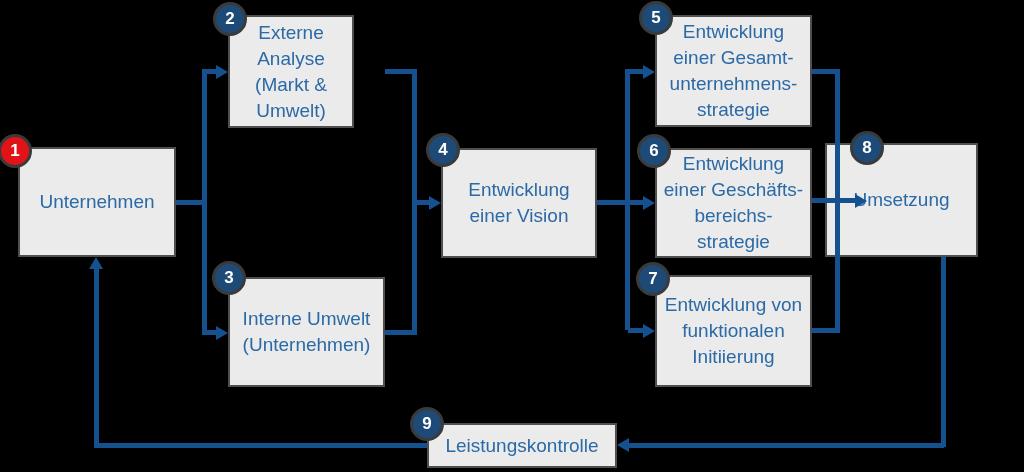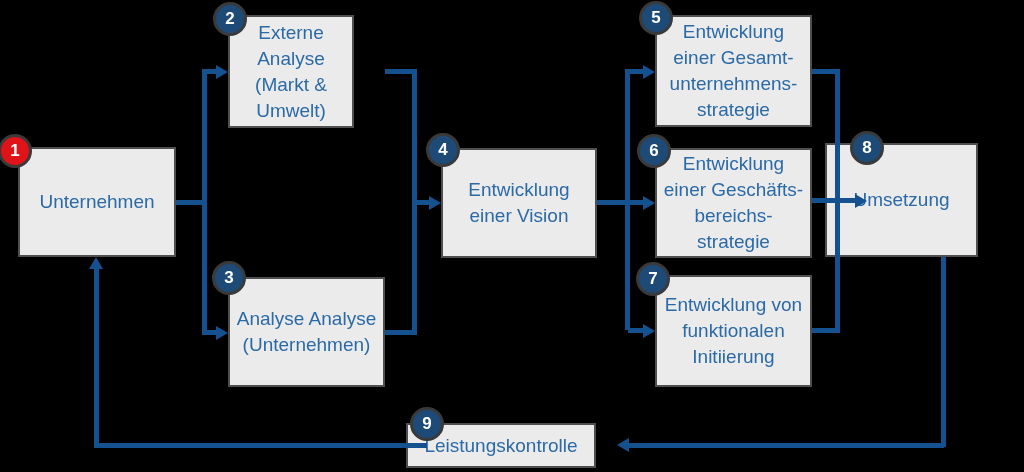--- a/index.html
+++ b/index.html
@@ -44,21 +44,21 @@
 
   <div class="box" style="left:18px;top:147px;width:158px;height:110px">
     <span class="box-label">Unternehmen</span>
   </div>
   <div class="box" style="left:228px;top:15px;width:126px;height:113px">
     <span class="box-label">Externe Analyse
 (Markt &amp;
 Umwelt)</span>
   </div>
   <div class="box" style="left:228px;top:277px;width:157px;height:110px">
-    <span class="box-label">Analyse Analyse
+    <span class="box-label">Interne Umwelt
 (Unternehmen)</span>
   </div>
   <div class="box" style="left:441px;top:148px;width:156px;height:110px">
     <span class="box-label">Entwicklung
 einer Vision</span>
   </div>
   <div class="box" style="left:655px;top:15px;width:157px;height:112px">
     <span class="box-label">Entwicklung
 einer Gesamt-
 unternehmens-
@@ -71,21 +71,21 @@
 strategie</span>
   </div>
   <div class="box" style="left:655px;top:275px;width:157px;height:112px">
     <span class="box-label">Entwicklung von
 funktionalen
 Initiierung</span>
   </div>
   <div class="box" style="left:825px;top:143px;width:153px;height:114px">
     <span class="box-label">Umsetzung</span>
   </div>
-  <div class="box" style="left:406px;top:423px;width:190px;height:45px">
+  <div class="box" style="left:427px;top:423px;width:190px;height:45px">
     <span class="box-label">Leistungskontrolle</span>
   </div>
 
   <div class="badge badge-red" style="left:-2px;top:134px">
       <span>1</span>
     </div>
   <div class="badge" style="left:213px;top:2px">
       <span>2</span>
     </div>
   <div class="badge" style="left:212px;top:261px">

